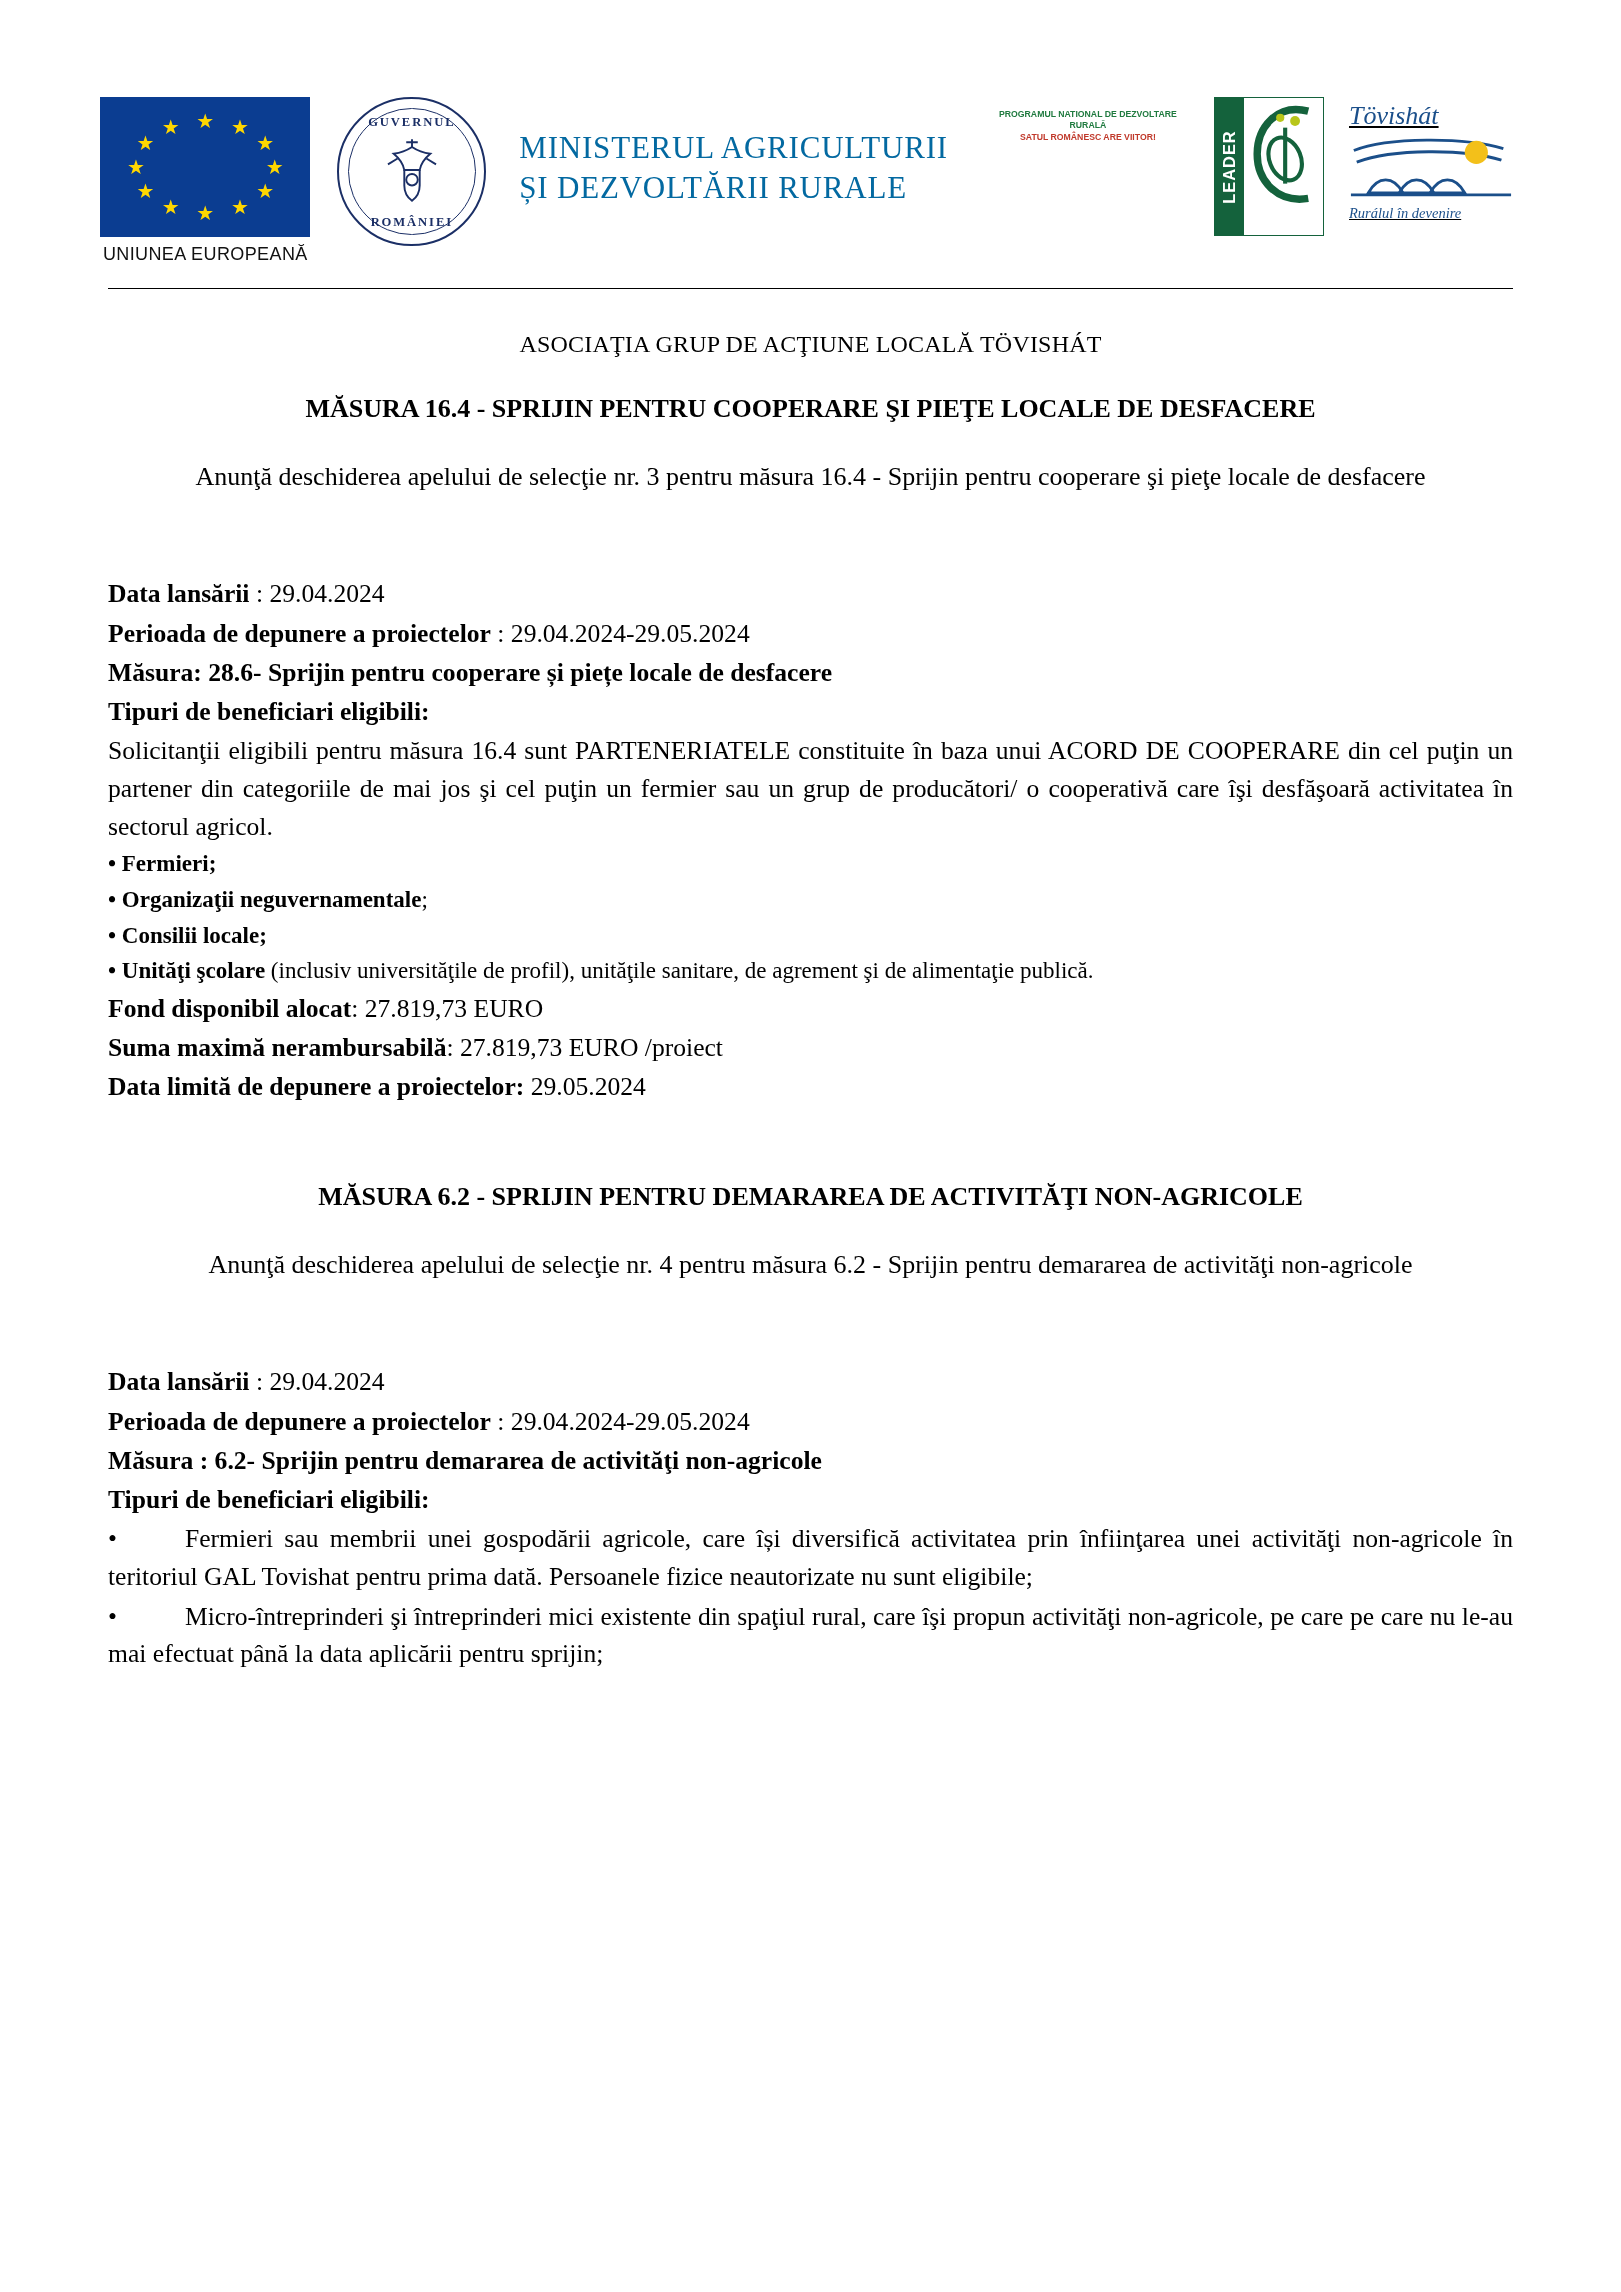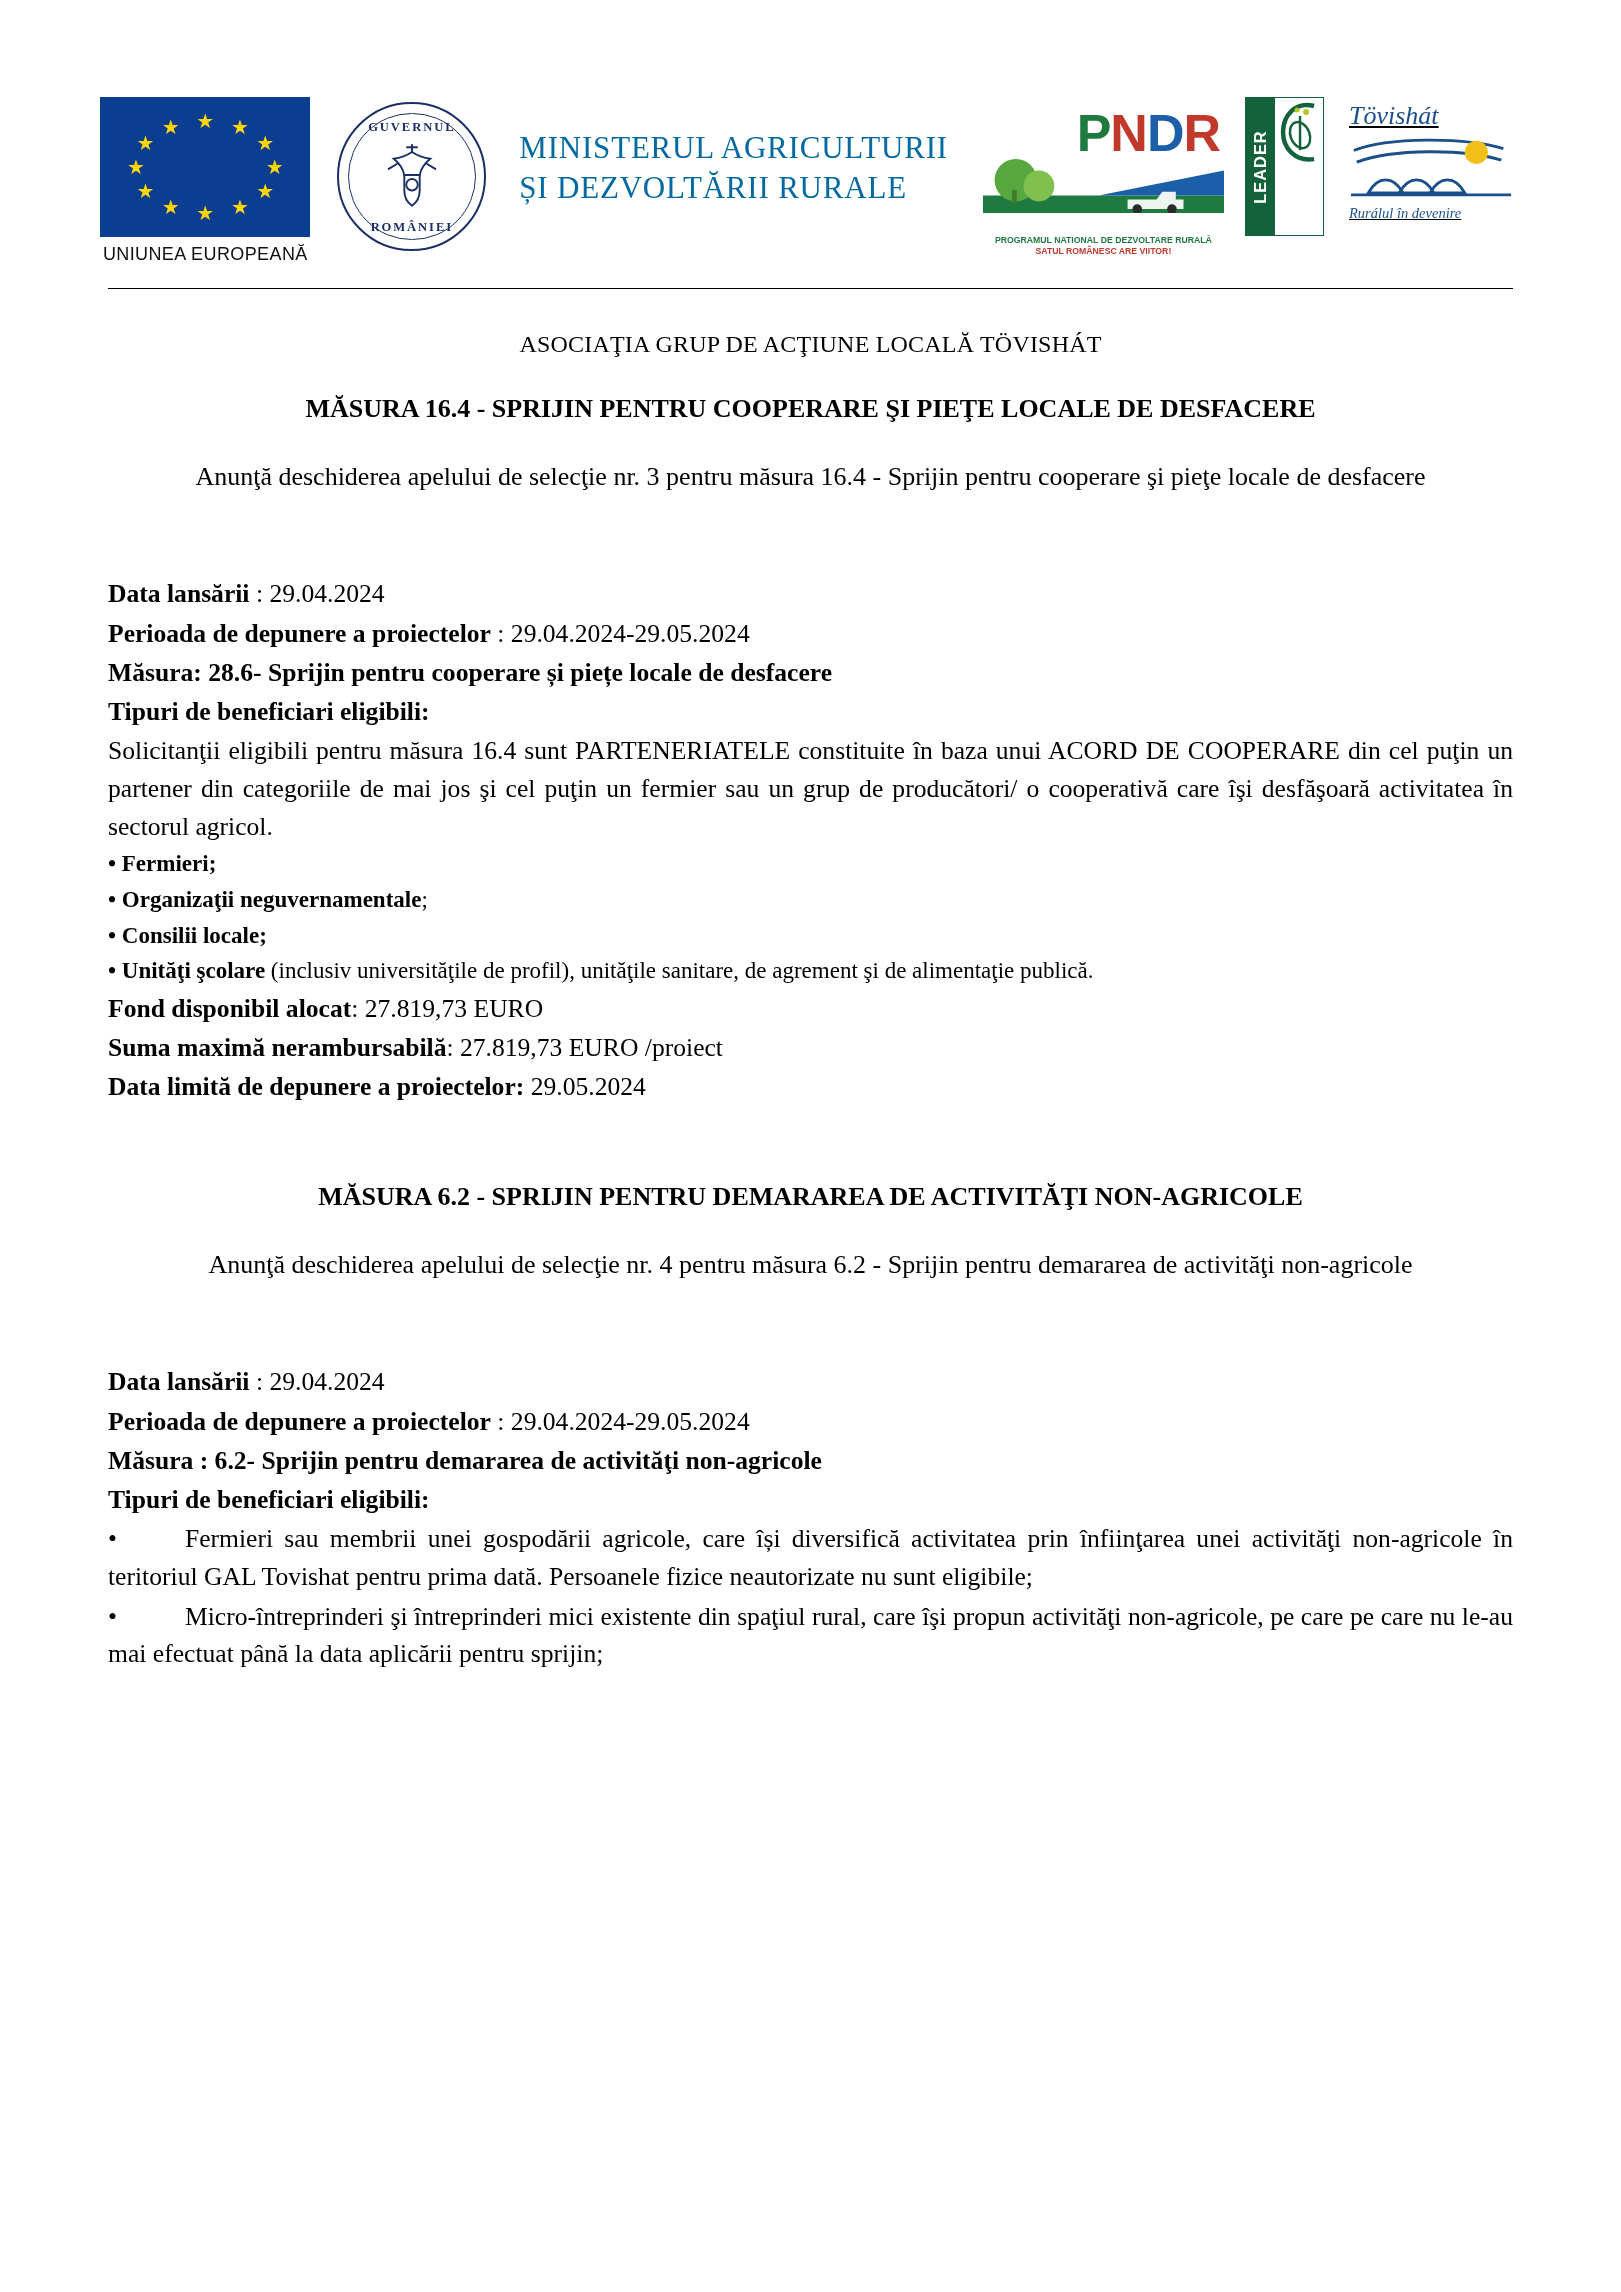--- a/index.html
+++ b/index.html
@@ -58,21 +58,21 @@
     letter-spacing: 0.4px;
     color: #111;
   }
 
   
   .gov-wrap {
     width: 169px;
     height: 154px;
     margin-left: 27px;
     display: flex;
-    align-items: flex-end;
+    align-items: flex-start;
     justify-content: center;
   }
   .gov-seal {
     width: 145px;
     height: 145px;
     border-radius: 50%;
     border: 2.9px solid #1b2f66;
     position: relative;
     background: #fff;
     overflow: hidden;
@@ -306,33 +306,20 @@
         <div class="gov-arc-bottom">ROMÂNIEI</div>
       </div>
     </div>
 
     <div class="logo-slot min-wrap">
       <div class="min-line1">MINISTERUL AGRICULTURII</div>
       <div class="min-line2">ȘI DEZVOLTĂRII RURALE</div>
     </div>
 
     <div class="logo-slot pndr-wrap">
-      <div class="pndr-box">
-        <div class="pndr-title">P<span class="r">N</span><span class="d">D</span><span class="r">R</span></div>
-        <svg class="pndr-graphic" viewBox="0 0 250 58">
-          <path d="M0 40 L250 40 L250 58 L0 58 Z" fill="#1f7a3f"></path>
-          <path d="M0 40 L120 40 L250 14 L250 40 Z" fill="#1b5fa8"></path>
-          <circle cx="34" cy="24" r="22" fill="#57a83f"></circle>
-          <circle cx="58" cy="30" r="16" fill="#7fc04f"></circle>
-          <rect x="30" y="34" width="5" height="14" fill="#3e7d2c"></rect>
-          <path d="M150 44 h30 l6 -8 h14 v8 h8 v10 h-58 z" fill="#ffffff" opacity="0.92"></path>
-          <circle cx="160" cy="54" r="5" fill="#2b2b2b"></circle>
-          <circle cx="196" cy="54" r="5" fill="#2b2b2b"></circle>
-        </svg>
-      </div>
       <div class="pndr-caption">
         <div>PROGRAMUL NATIONAL DE DEZVOLTARE RURALĂ</div>
         <div class="c2">SATUL ROMÂNESC ARE VIITOR!</div>
       </div>
     </div>
 
     <div class="logo-slot leader-wrap">
       <div class="leader-bar">
         <span>LEADER</span>
       </div>

